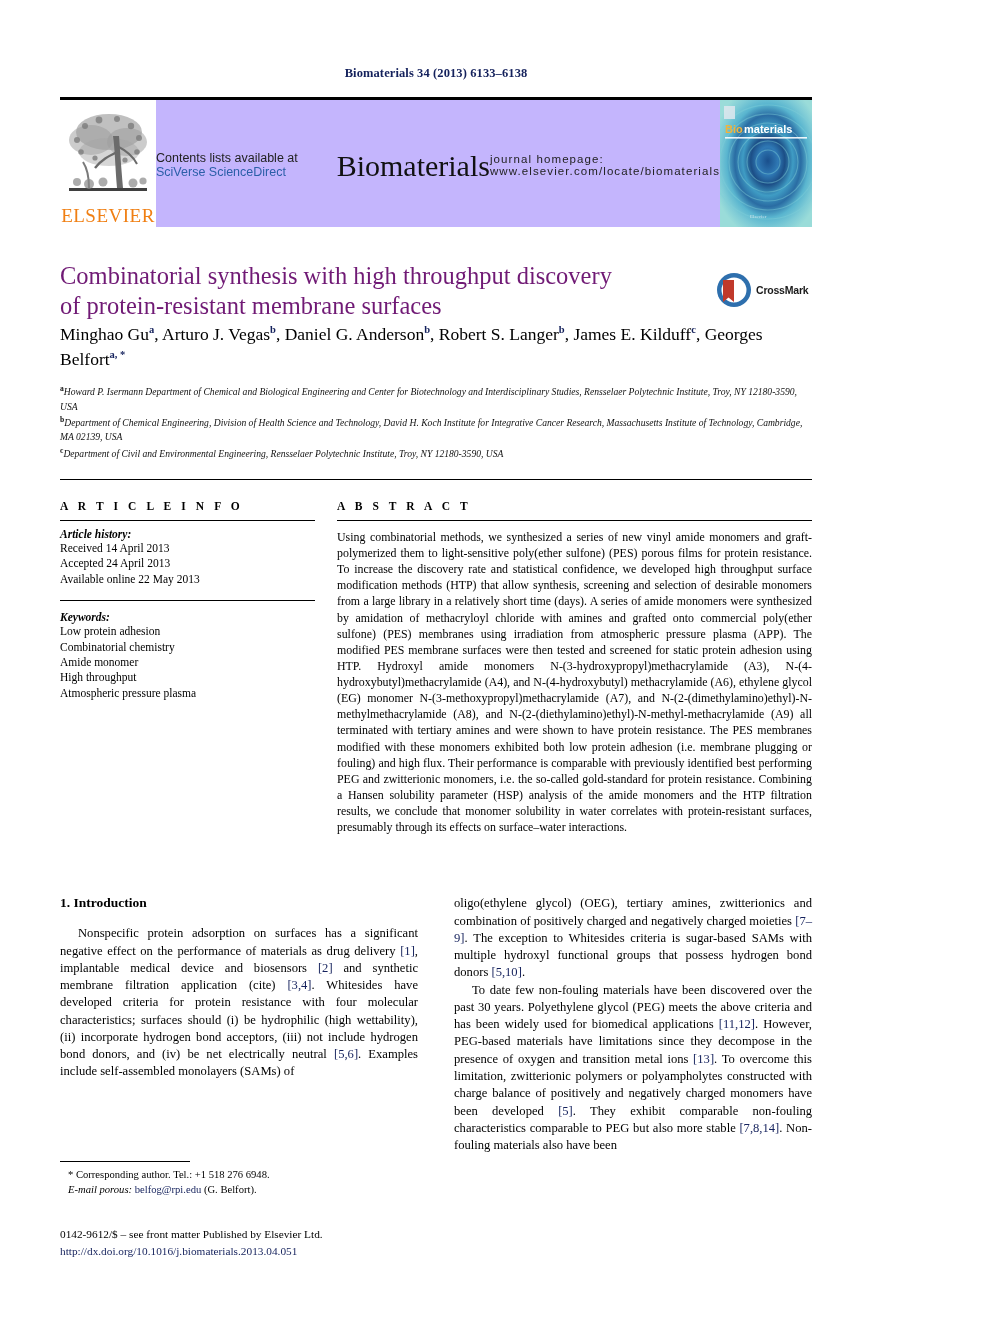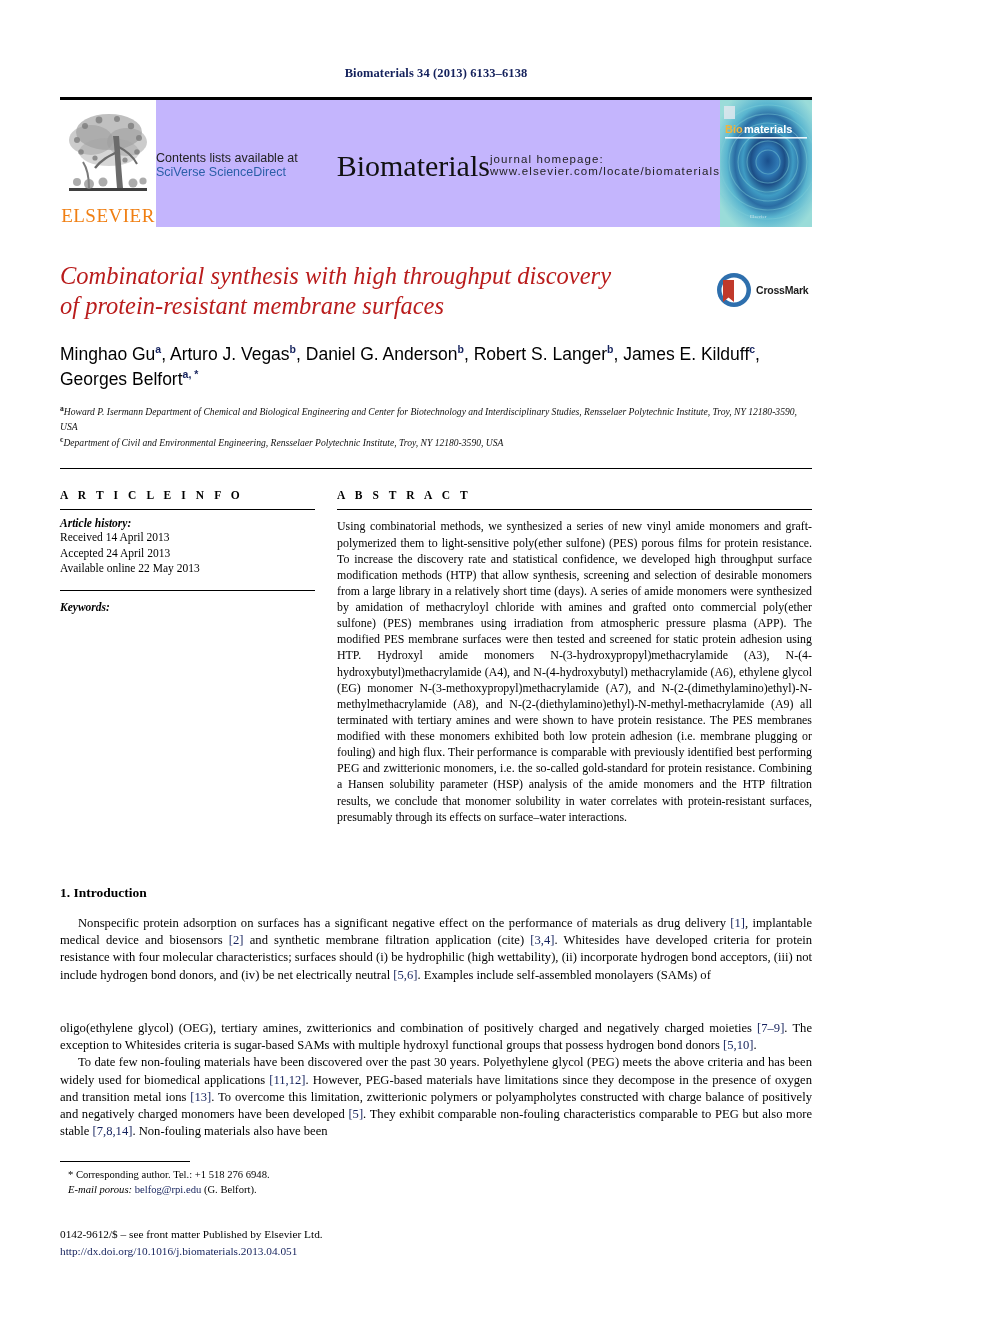--- a/index.html
+++ b/index.html
@@ -99,45 +99,43 @@
   }
   .cover-thumb svg { display:block; width:92px; height:127px; }
 
   
   .title-block { margin-top: 34px; position: relative; }
   .paper-title {
     font-family: "Liberation Serif", serif;
     font-size: 24.5px;
     line-height: 1.24;
     font-weight: 400;
-    color: #b91c1c;
+    color: #701a75;
     max-width: 700px;
     margin: 0;
-    font-style: italic;
   }
   .crossmark {
     position: absolute;
     right: 0;
     top: 2px;
     width: 96px;
     height: 54px;
     display: flex;
     align-items: center;
     gap: 4px;
   }
   .crossmark-word {
     font-family: "Liberation Sans", sans-serif;
     font-size: 10.5px;
     font-weight: bold;
     color: #1a1a1a;
     letter-spacing: -0.2px;
   }
   .authors {
-    margin-top: 20px;
-    font-family: Liberation Sans, sans-serif;
+    font-family: Liberation Serif, serif;
     font-size: 17.5px;
     line-height: 1.42;
     max-width: 790px;
   }
   .authors sup { color: #14215c; font-size: 10.5px; font-weight: bold; }
   .affiliations {
     margin-top: 12px;
     font-family: "Liberation Serif", serif;
     font-style: italic;
     font-size: 9.6px;
@@ -186,21 +184,20 @@
     margin-top: 9px;
     text-align: right;
     font-size: 11.9px;
   }
 
   
   .body-cols {
     margin-top: 60px;
     display: flex;
     gap: 36px;
-    flex-direction: column;
   }
   .bcol { flex: 1 1 0; min-width: 0; }
   .sec-title {
     font-family: "Liberation Serif", serif;
     font-weight: bold;
     font-size: 13.5px;
     margin: 0 0 14px 0;
   }
   .body-p {
     font-size: 12.6px;
@@ -338,39 +335,47 @@
 
     <h1 class="paper-title">
       <span>Combinatorial synthesis with high throughput discovery</span><br>
       <span>of protein-resistant membrane surfaces</span>
     </h1>
 
     <div class="authors" id="author-list"><span>Minghao Gu</span><sup>a</sup>, <span>Arturo J. Vegas</span><sup>b</sup>, <span>Daniel G. Anderson</span><sup>b</sup>, <span>Robert S. Langer</span><sup>b</sup>, <span>James E. Kilduff</span><sup>c</sup>, <span>Georges Belfort</span><sup>a, *</sup></div>
 
     <div class="affiliations" id="affiliation-list">
         <div><sup>a</sup>Howard P. Isermann Department of Chemical and Biological Engineering and Center for Biotechnology and Interdisciplinary Studies, Rensselaer Polytechnic Institute, Troy, NY 12180-3590, USA</div>
+        <div><sup>b</sup>Department of Chemical Engineering, Division of Health Science and Technology, David H. Koch Institute for Integrative Cancer Research, Massachusetts Institute of Technology, Cambridge, MA 02139, USA</div>
         <div><sup>c</sup>Department of Civil and Environmental Engineering, Rensselaer Polytechnic Institute, Troy, NY 12180-3590, USA</div>
       </div>
   </div>
 
   <div class="info-abstract">
 
     <div class="col-info">
       <div class="sect-head">A R T I C L E   I N F O</div>
       <div class="rule"></div>
       <div class="info-label">Article history:</div>
       <div id="history-list">
           <div class="info-line">Received 14 April 2013</div>
           <div class="info-line">Accepted 24 April 2013</div>
           <div class="info-line">Available online 22 May 2013</div>
         </div>
       <div class="info-gap"></div>
       <div class="rule-thin"></div>
       <div class="keywords-block">
         <div class="info-label">Keywords:</div>
+        <div id="keywords-list">
+            <div class="info-line">Low protein adhesion</div>
+            <div class="info-line">Combinatorial chemistry</div>
+            <div class="info-line">Amide monomer</div>
+            <div class="info-line">High throughput</div>
+            <div class="info-line">Atmospheric pressure plasma</div>
+          </div>
       </div>
     </div>
 
     <div class="col-abstract">
       <div class="sect-head">A B S T R A C T</div>
       <div class="abstract-rule"></div>
       <div class="abstract-text">Using combinatorial methods, we synthesized a series of new vinyl amide monomers and graft-polymerized them to light-sensitive poly(ether sulfone) (PES) porous films for protein resistance. To increase the discovery rate and statistical confidence, we developed high throughput surface modification methods (HTP) that allow synthesis, screening and selection of desirable monomers from a large library in a relatively short time (days). A series of amide monomers were synthesized by amidation of methacryloyl chloride with amines and grafted onto commercial poly(ether sulfone) (PES) membranes using irradiation from atmospheric pressure plasma (APP). The modified PES membrane surfaces were then tested and screened for static protein adhesion using HTP. Hydroxyl amide monomers N-(3-hydroxypropyl)methacrylamide (A3), N-(4-hydroxybutyl)methacrylamide (A4), and N-(4-hydroxybutyl) methacrylamide (A6), ethylene glycol (EG) monomer N-(3-methoxypropyl)methacrylamide (A7), and N-(2-(dimethylamino)ethyl)-N-methylmethacrylamide (A8), and N-(2-(diethylamino)ethyl)-N-methyl-methacrylamide (A9) all terminated with tertiary amines and were shown to have protein resistance. The PES membranes modified with these monomers exhibited both low protein adhesion (i.e. membrane plugging or fouling) and high flux. Their performance is comparable with previously identified best performing PEG and zwitterionic monomers, i.e. the so-called gold-standard for protein resistance. Combining a Hansen solubility parameter (HSP) analysis of the amide monomers and the HTP filtration results, we conclude that monomer solubility in water correlates with protein-resistant surfaces, presumably through its effects on surface–water interactions.</div>
     </div>
   </div>
 

